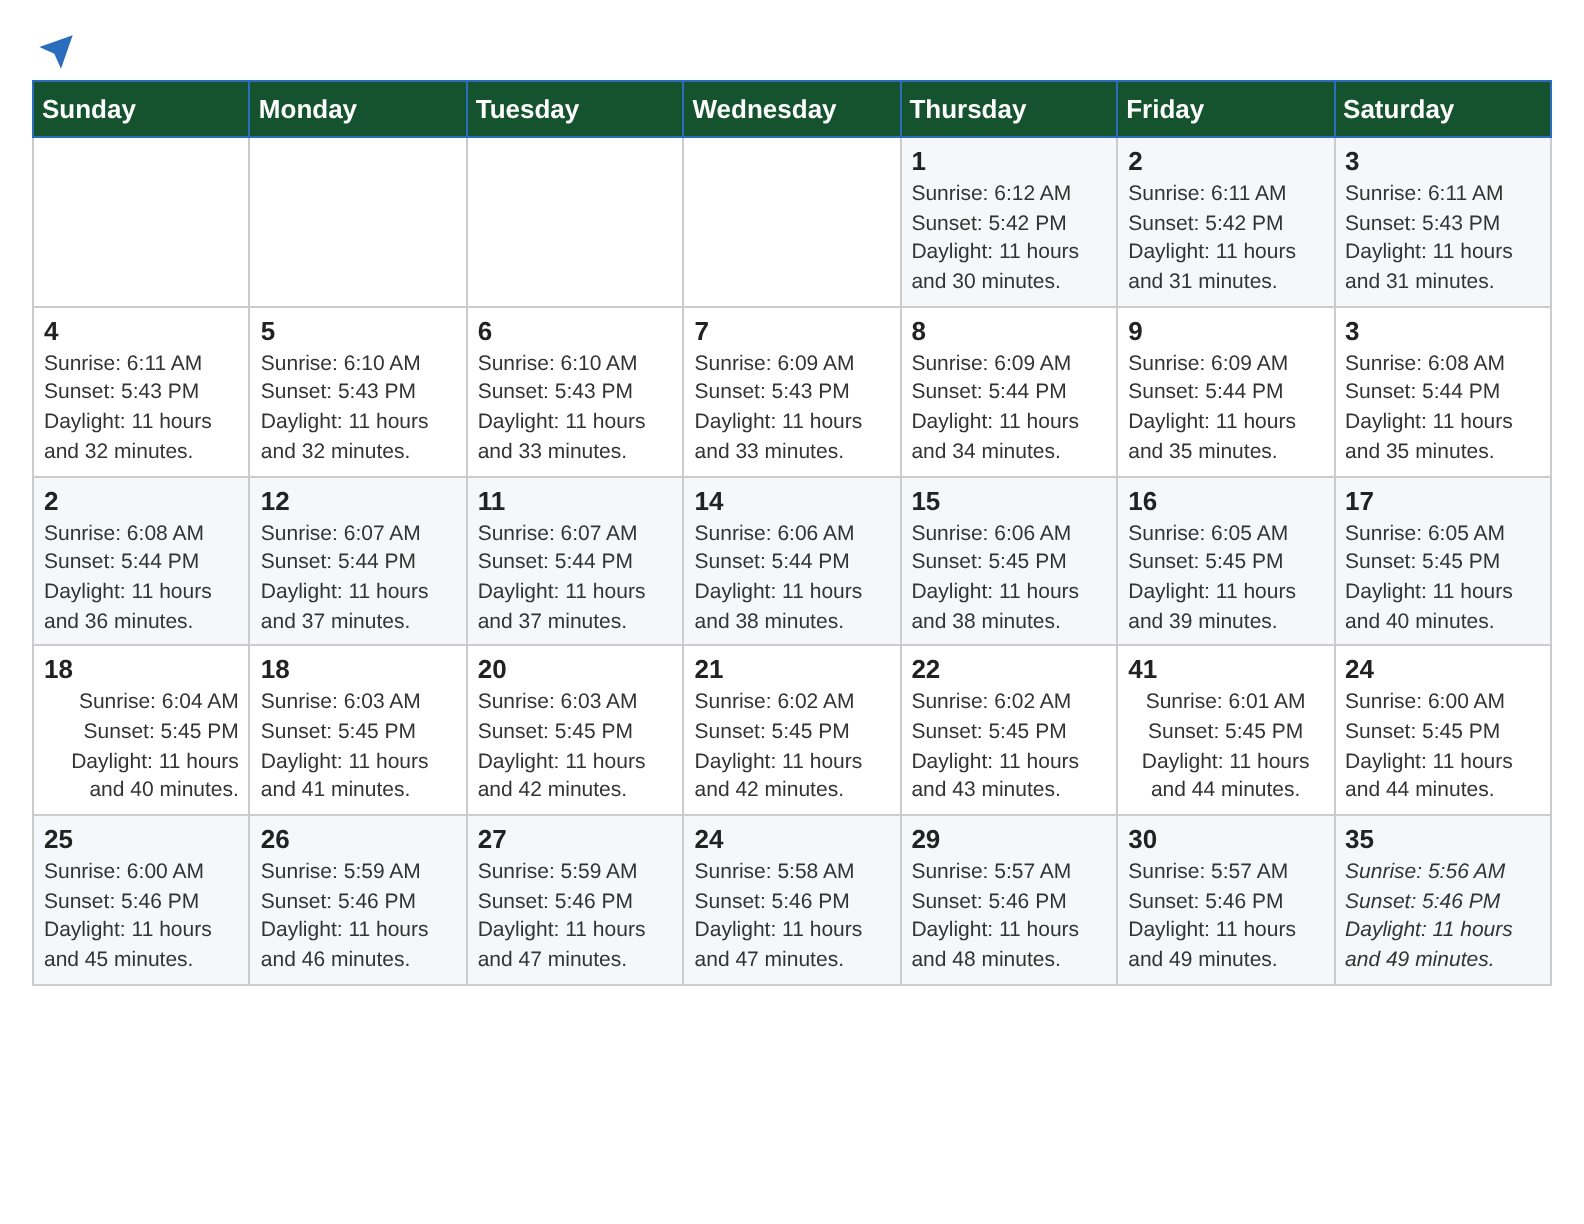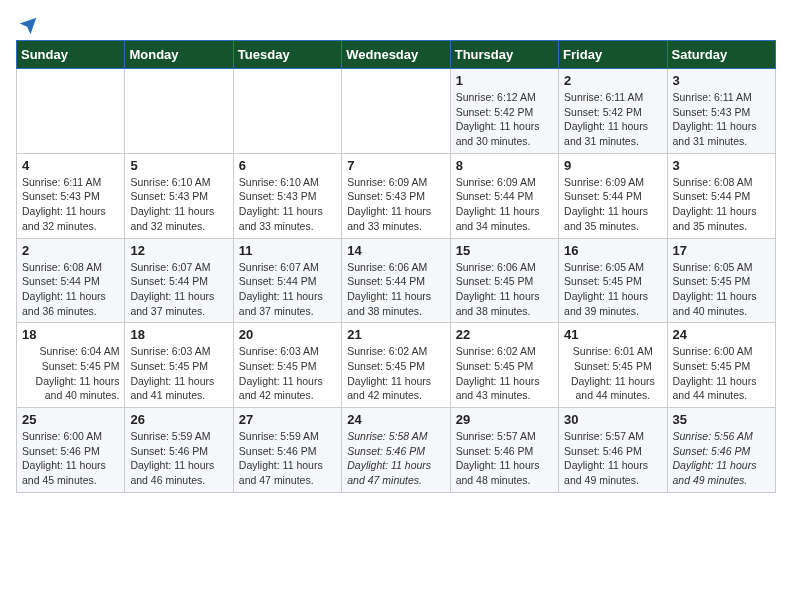--- a/index.html
+++ b/index.html
@@ -310,21 +310,21 @@
         </td>
         <td>
           <div class="day-number">27</div>
           <div class="day-info" style="white-space: pre-line;">Sunrise: 5:59 AM
 Sunset: 5:46 PM
 Daylight: 11 hours
 and 47 minutes.</div>
         </td>
         <td>
           <div class="day-number">24</div>
-          <div class="day-info" style="white-space: pre-line; font-style: italic;">Sunrise: 5:58 AM
+          <div class="day-info" style="white-space: pre-line;">Sunrise: 5:58 AM
 Sunset: 5:46 PM
 Daylight: 11 hours
 and 47 minutes.</div>
         </td>
         <td>
           <div class="day-number">29</div>
           <div class="day-info" style="white-space: pre-line;">Sunrise: 5:57 AM
 Sunset: 5:46 PM
 Daylight: 11 hours
 and 48 minutes.</div>

